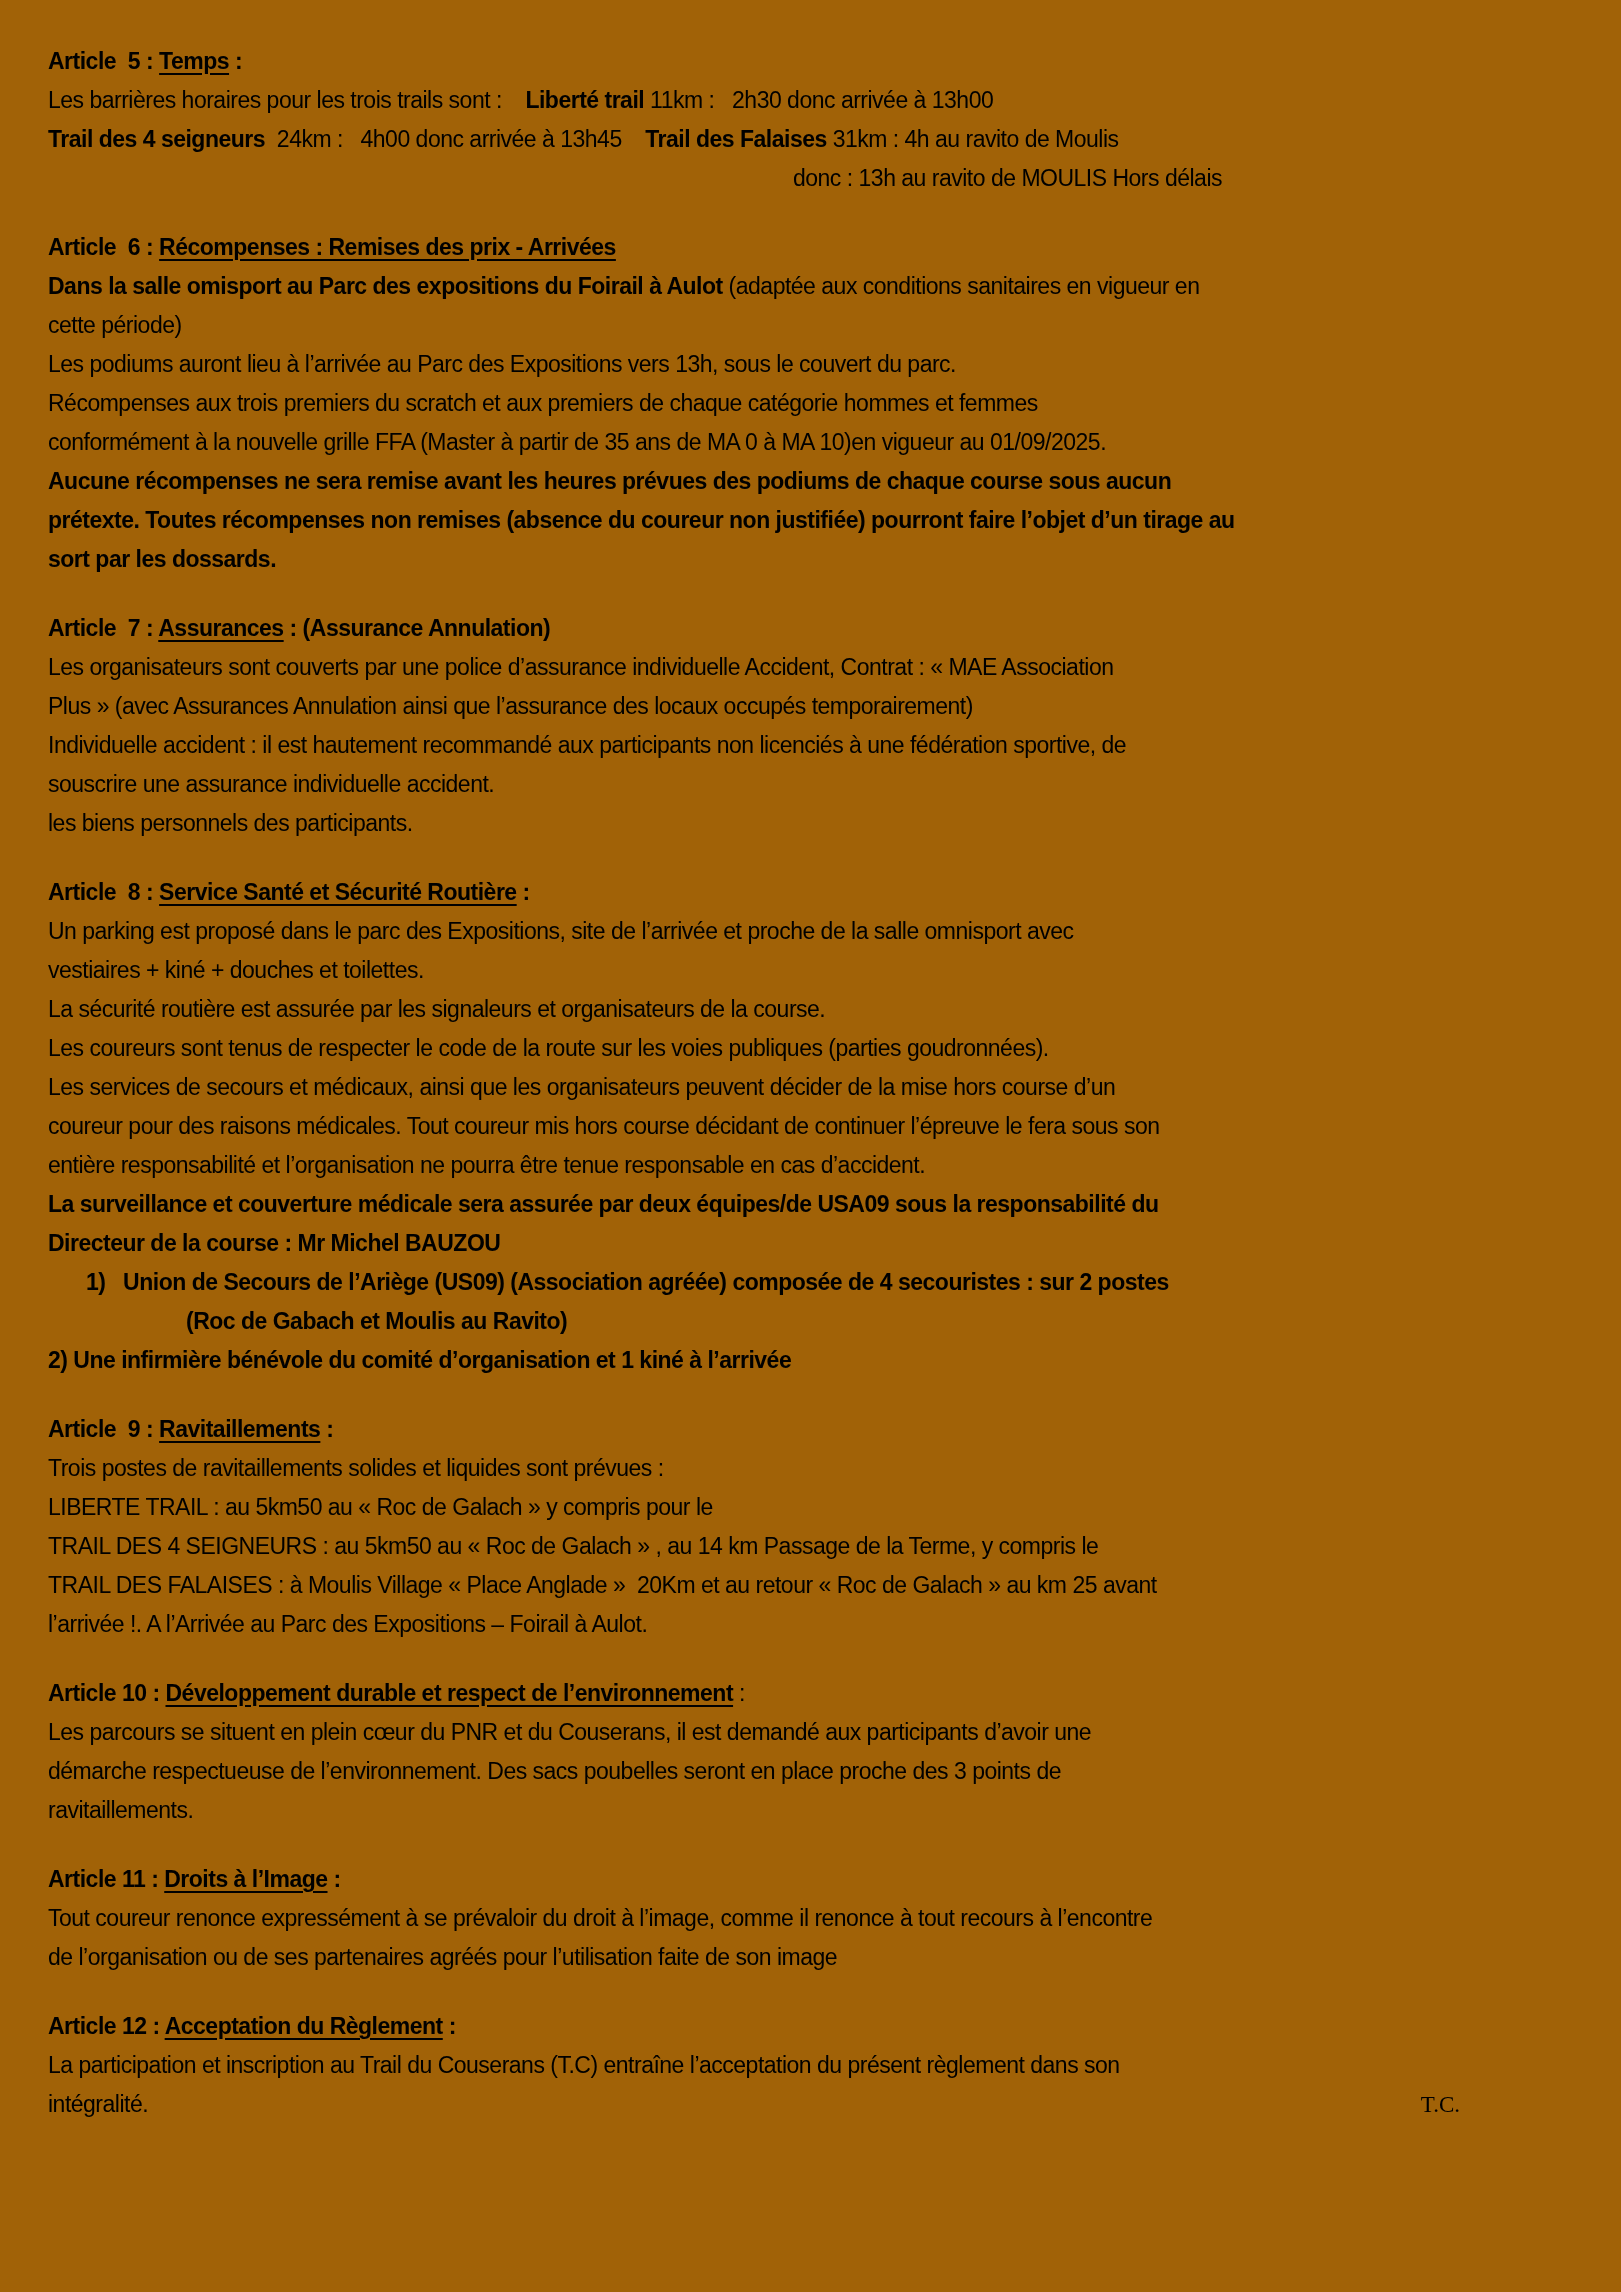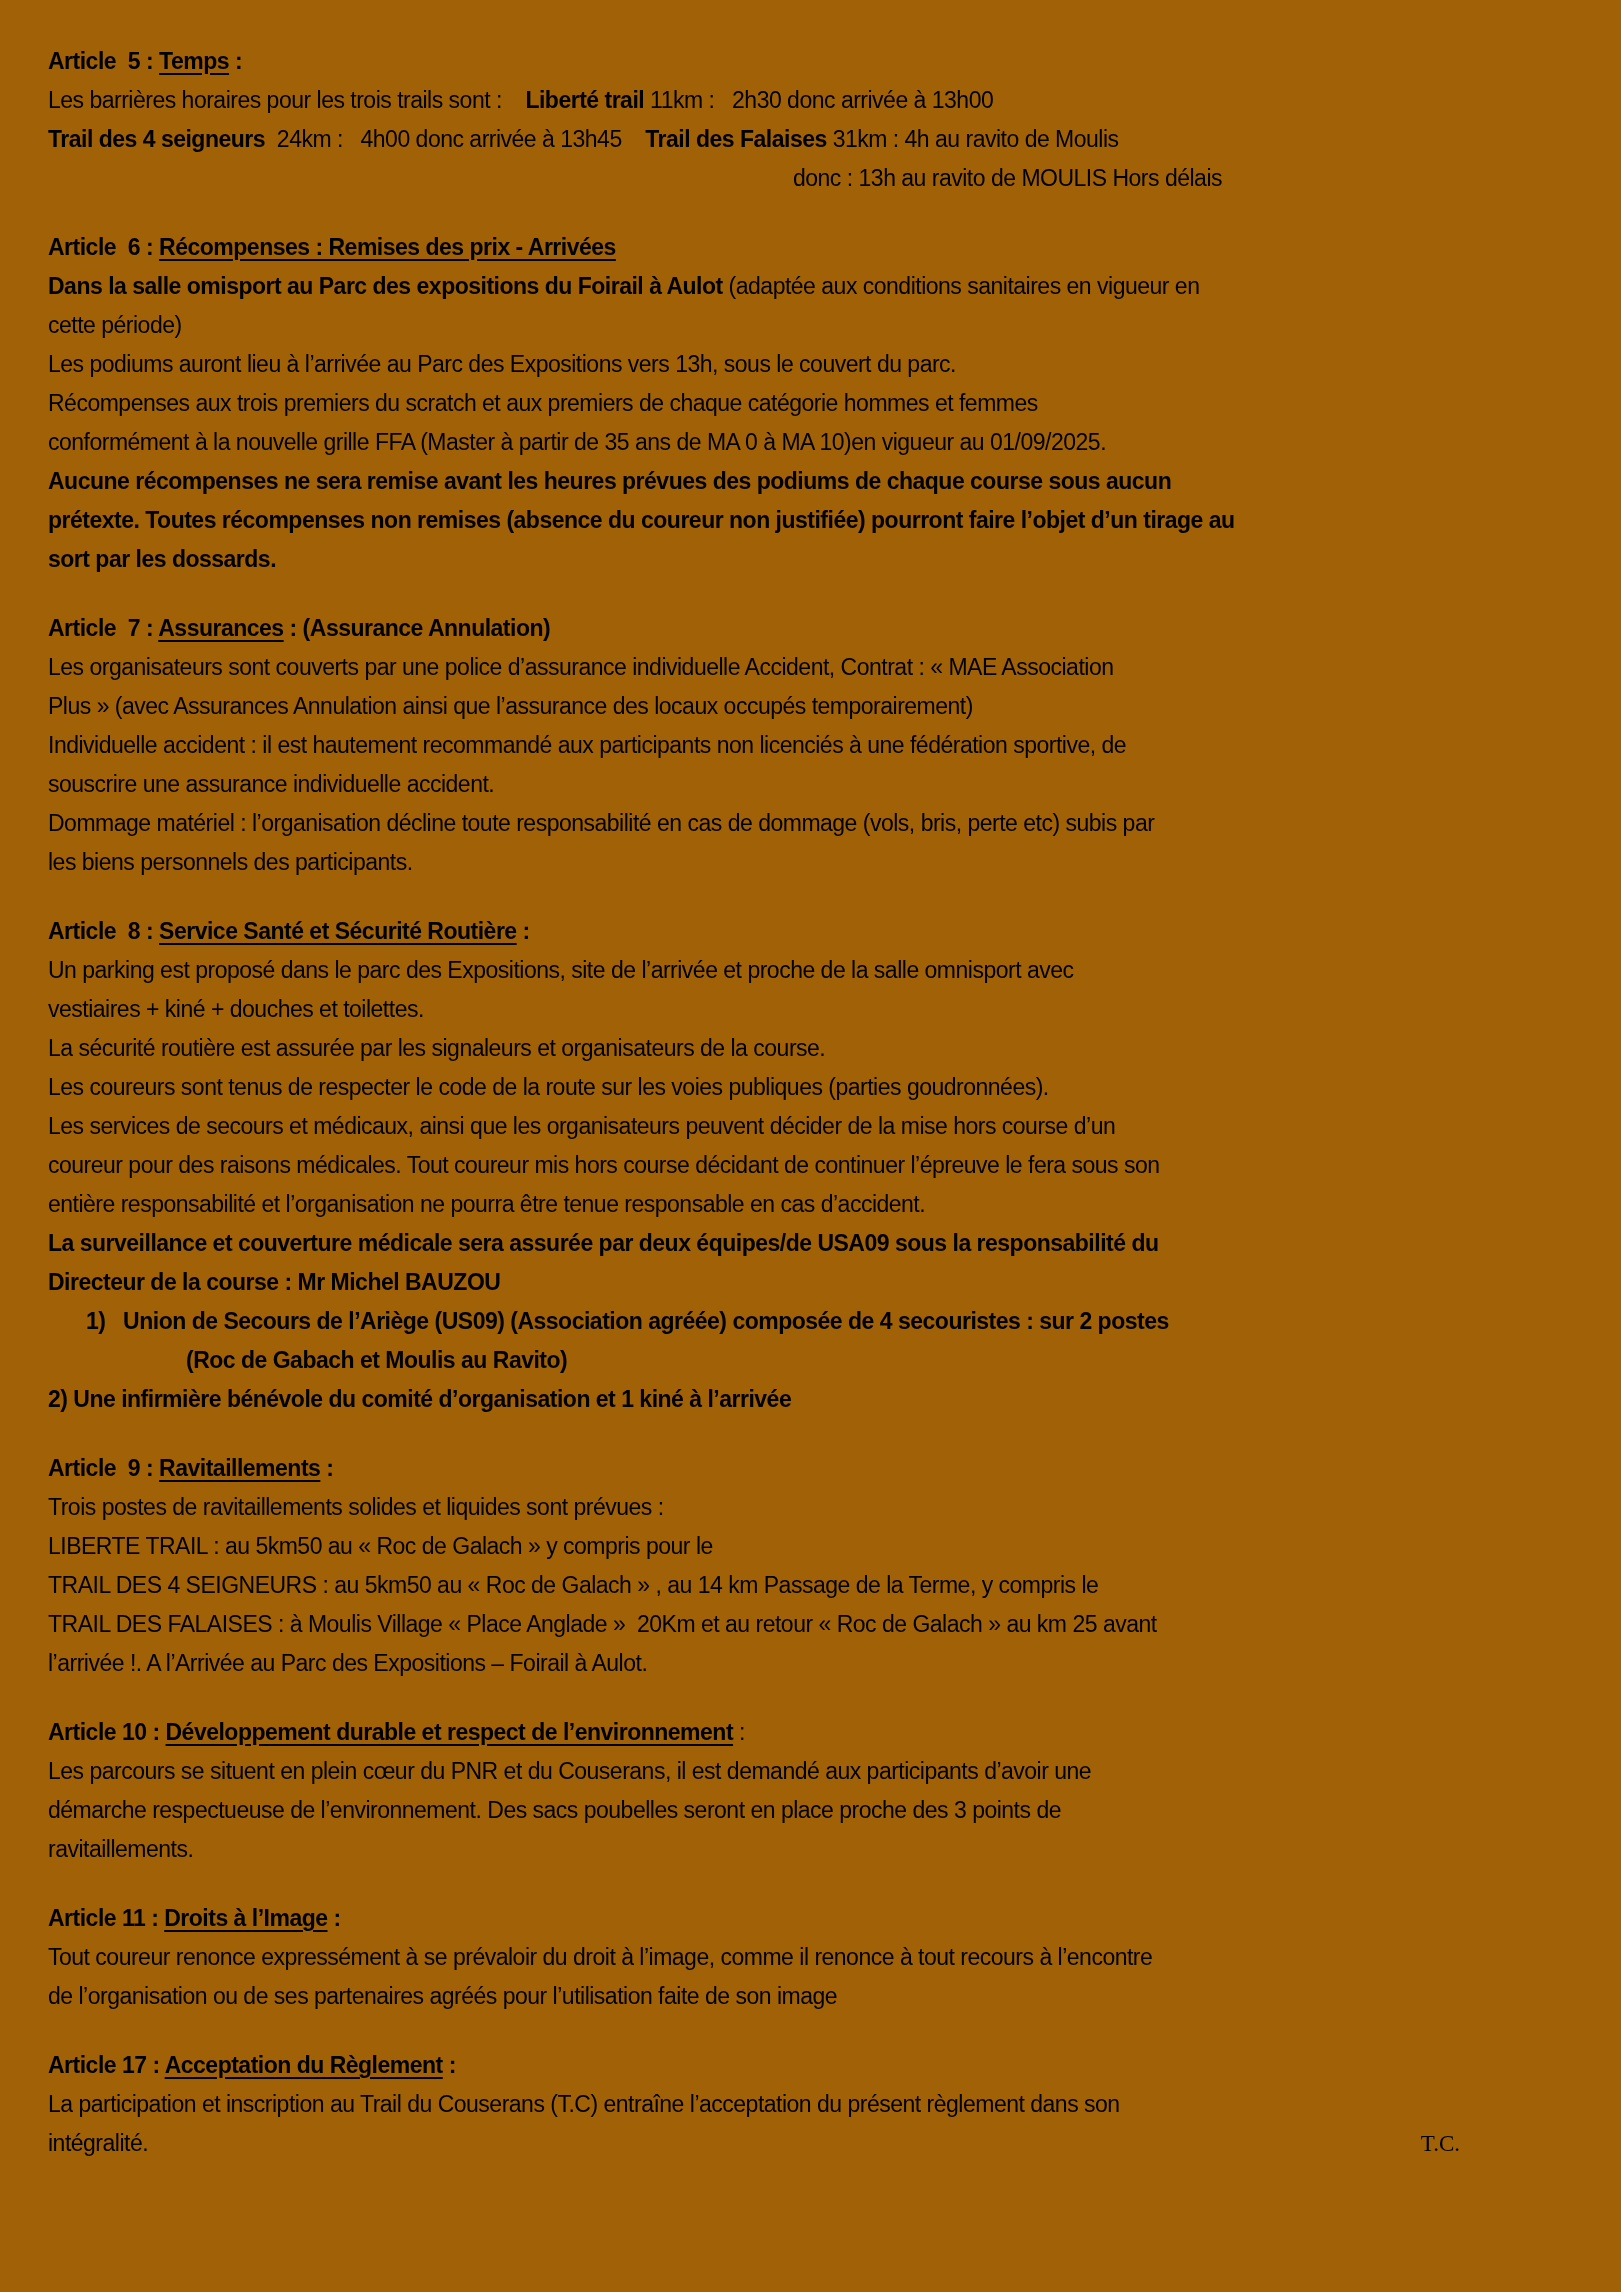--- a/index.html
+++ b/index.html
@@ -54,21 +54,20 @@
     <div class="ln"><span class="b">prétexte. Toutes récompenses non remises (absence du coureur non justifiée) pourront faire l’objet d’un tirage au</span></div>
     <div class="ln"><span class="b">sort par les dossards.</span></div>
   </section>
 
   <section class="art">
     <div class="ln"><span class="b">Article  7 : </span><span class="b u">Assurances</span><span class="b"> : (Assurance Annulation)</span></div>
     <div class="ln"><span>Les organisateurs sont couverts par une police d’assurance individuelle Accident, Contrat : « MAE Association</span></div>
     <div class="ln"><span>Plus » (avec Assurances Annulation ainsi que l’assurance des locaux occupés temporairement)</span></div>
     <div class="ln"><span>Individuelle accident : il est hautement recommandé aux participants non licenciés à une fédération sportive, de</span></div>
     <div class="ln"><span>souscrire une assurance individuelle accident.</span></div>
-    <div class="ln"><span>Dommage matériel : l’organisation décline toute responsabilité en cas de dommage (vols, bris, perte etc) subis par</span></div>
     <div class="ln"><span>les biens personnels des participants.</span></div>
   </section>
 
   <section class="art">
     <div class="ln"><span class="b">Article  8 : </span><span class="b u">Service Santé et Sécurité Routière</span><span class="b"> :</span></div>
     <div class="ln"><span>Un parking est proposé dans le parc des Expositions, site de l’arrivée et proche de la salle omnisport avec</span></div>
     <div class="ln"><span>vestiaires + kiné + douches et toilettes.</span></div>
     <div class="ln"><span>La sécurité routière est assurée par les signaleurs et organisateurs de la course.</span></div>
     <div class="ln"><span>Les coureurs sont tenus de respecter le code de la route sur les voies publiques (parties goudronnées).</span></div>
     <div class="ln"><span>Les services de secours et médicaux, ainsi que les organisateurs peuvent décider de la mise hors course d’un</span></div>
@@ -97,19 +96,19 @@
     <div class="ln"><span>ravitaillements.</span></div>
   </section>
 
   <section class="art">
     <div class="ln"><span class="b">Article 11 : </span><span class="b u">Droits à l’Image</span><span class="b"> :</span></div>
     <div class="ln"><span>Tout coureur renonce expressément à se prévaloir du droit à l’image, comme il renonce à tout recours à l’encontre</span></div>
     <div class="ln"><span>de l’organisation ou de ses partenaires agréés pour l’utilisation faite de son image</span></div>
   </section>
 
   <section class="art">
-    <div class="ln"><span class="b">Article 17 : </span><span class="b u">Acceptation du Règlement</span><span class="b"> :</span></div>
+    <div class="ln"><span class="b">Article 12 : </span><span class="b u">Acceptation du Règlement</span><span class="b"> :</span></div>
     <div class="ln"><span>La participation et inscription au Trail du Couserans (T.C) entraîne l’acceptation du présent règlement dans son</span></div>
     <div class="ln rel"><span>intégralité.</span><span class="tc">T.C.</span></div>
   </section>
 
 </div>
 
 
 </body></html>

